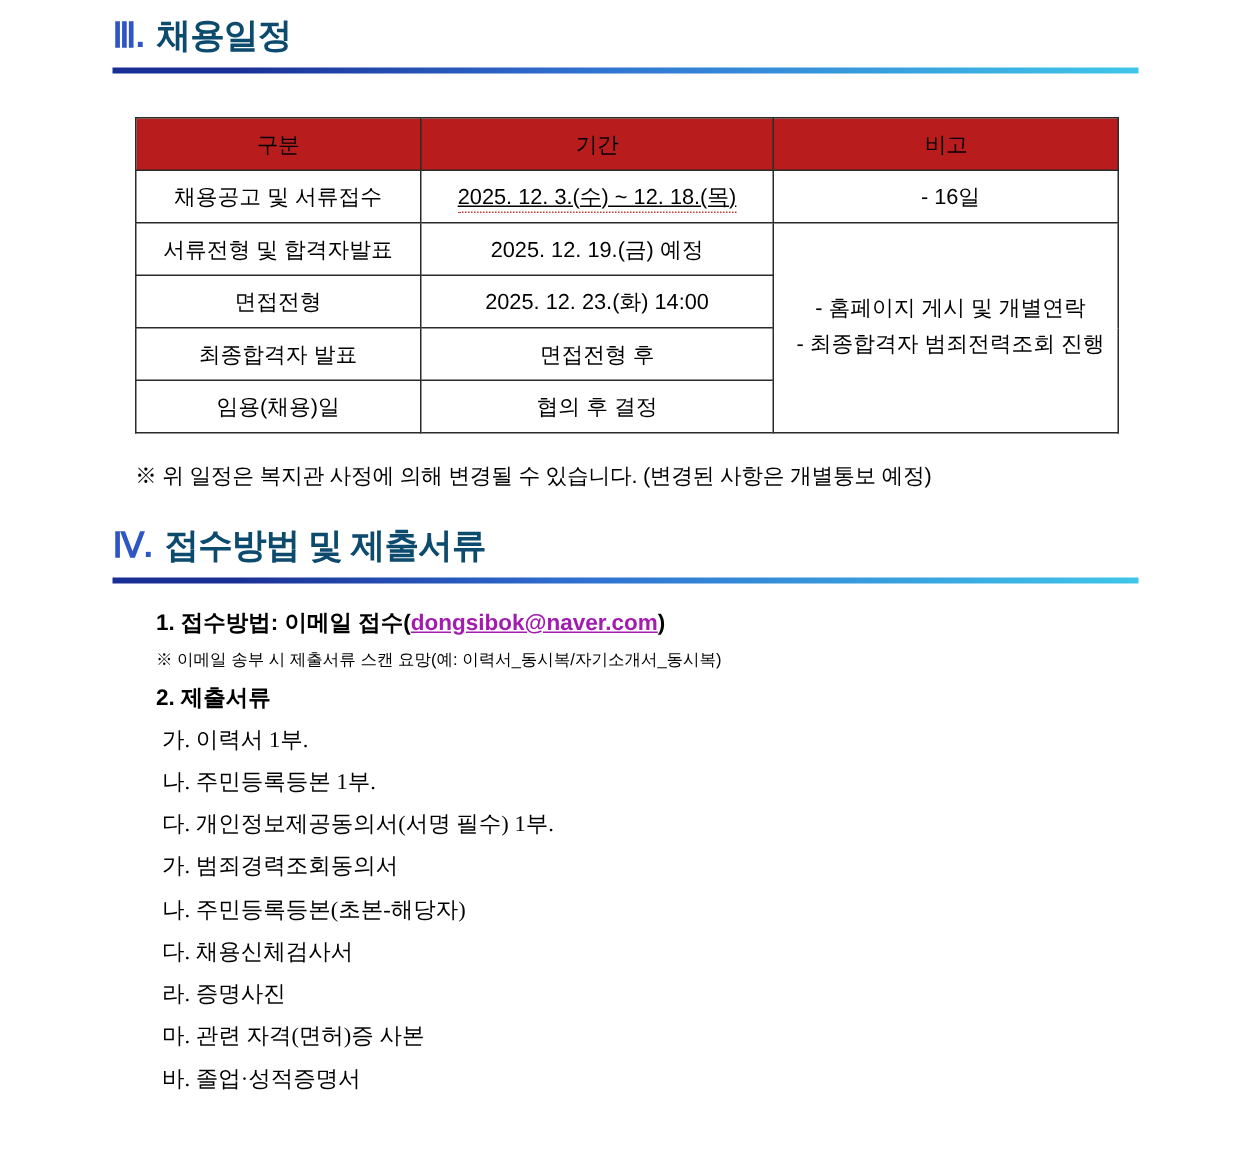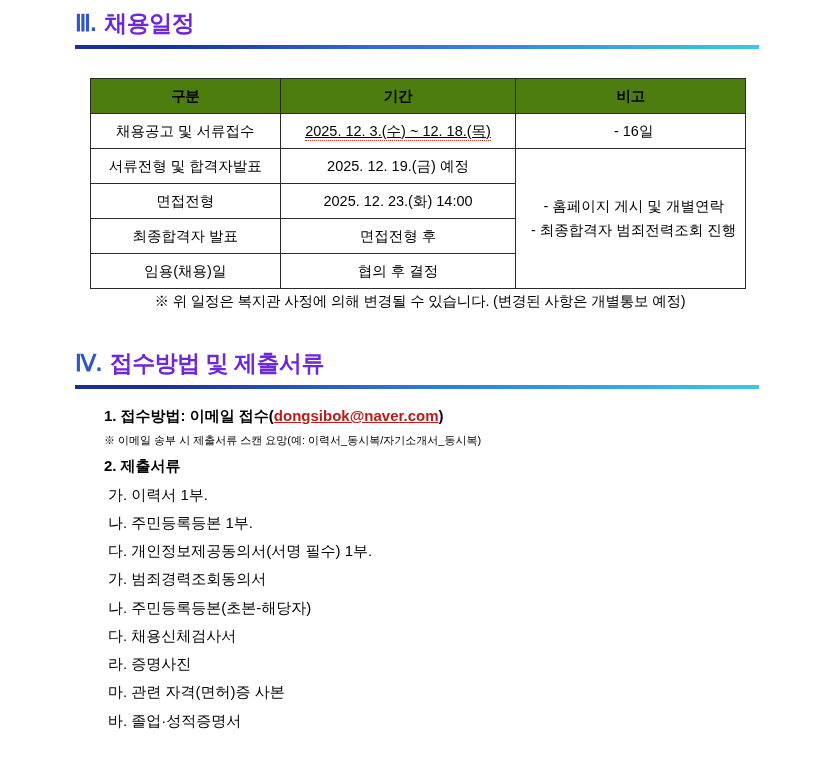--- a/index.html
+++ b/index.html
@@ -28,21 +28,21 @@
     gap: 8px;
     font-size: 23px;
     font-weight: bold;
     color: #1b2f8a;
     letter-spacing: -0.5px;
   }
   .section-head .numeral {
     color: #2e56c4;
   }
   .section-head .title {
-    color: #6d28d9;
+    color: #0c4a6e;
   }
   .rule {
     height: 4px;
     background: linear-gradient(to right, #1a2f96 0%, #1a2f96 12%, #2f6fd0 45%, #3fc6e8 100%);
     margin-top: 6px;
   }
 
   #sec3 {
     position: absolute;
     left: 75px;
@@ -70,22 +70,22 @@
   }
   table.schedule th,
   table.schedule td {
     border: 1px solid #2a2a2a;
     padding: 6px 6px;
     text-align: center;
     vertical-align: middle;
     height: 22px;
   }
   table.schedule thead th {
-    background: #4d7c0f;
-    font-weight: bold;
+    background: #b91c1c;
+    font-weight: normal;
     letter-spacing: -0.3px;
   }
   table.schedule td.left {
     text-align: center;
     padding-left: 12px;
   }
   .col1 { width: 190px; }
   .col2 { width: 236px; }
   .col3 { width: 230px; }
 
@@ -95,25 +95,24 @@
     text-decoration: underline;
   }
   .note-lines {
     line-height: 1.65;
   }
 
   
   .footnote {
     position: absolute;
     left: 90px;
-    top: 292px;
+    top: 308px;
     width: 660px;
     font-size: 14.5px;
     letter-spacing: -0.2px;
-    text-align: center;
   }
 
   
   .body4 {
     position: absolute;
     left: 104px;
     top: 404px;
     width: 680px;
     font-size: 15px;
     line-height: 1.55;
@@ -124,23 +123,24 @@
   }
   .body4 .bold {
     font-weight: bold;
   }
   .body4 .num {
     font-weight: bold;
     margin-right: 4px;
   }
   .body4 .sub {
     padding-left: 4px;
+    font-family: Liberation Serif, serif;
   }
   .email {
-    color: #b91c1c;
+    color: #a21caf;
     text-decoration: underline;
     font-weight: bold;
   }
   .paren-bold {
     font-weight: bold;
   }
   .small-note {
     font-size: 11px;
   }
   .bracket-head {

